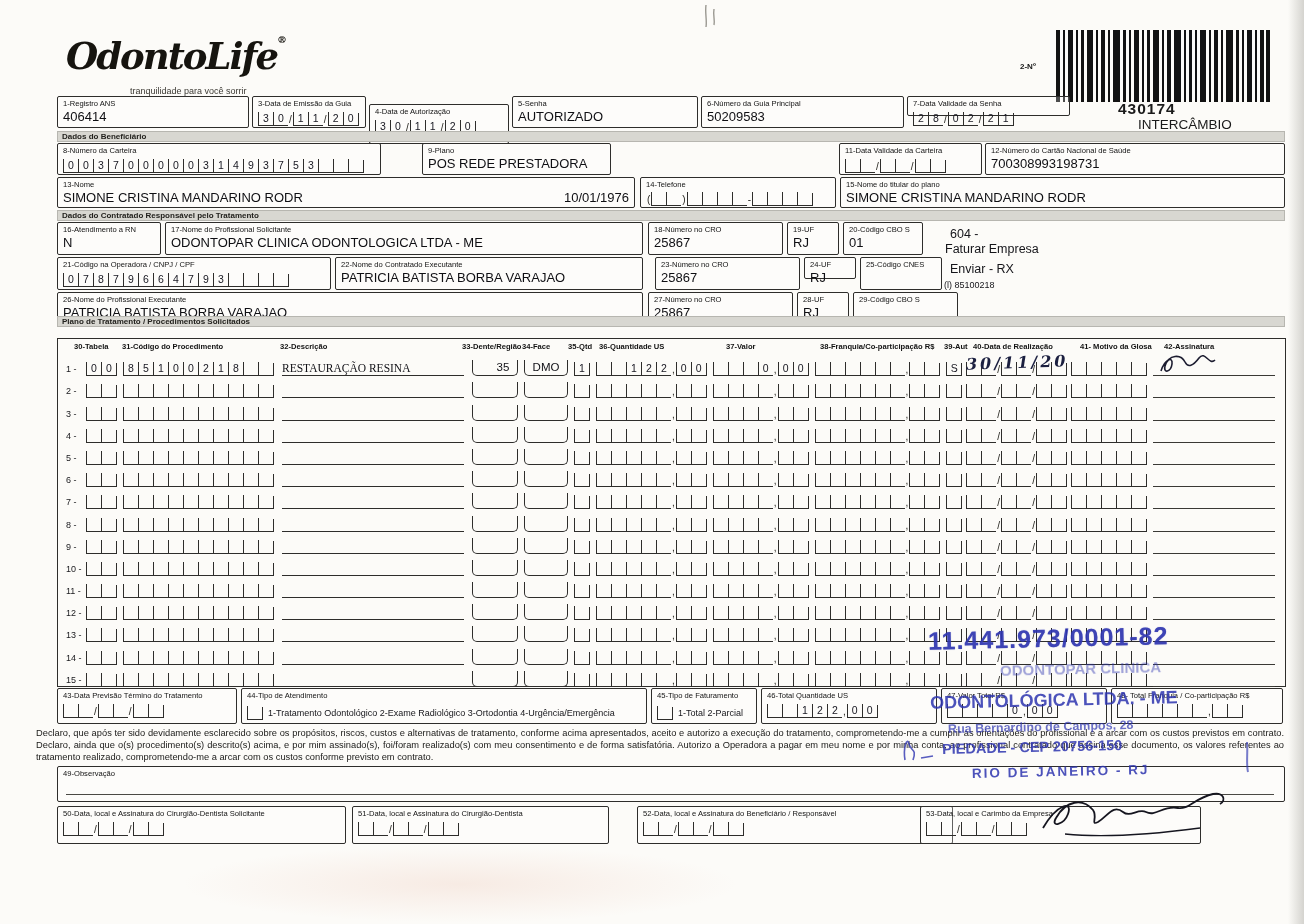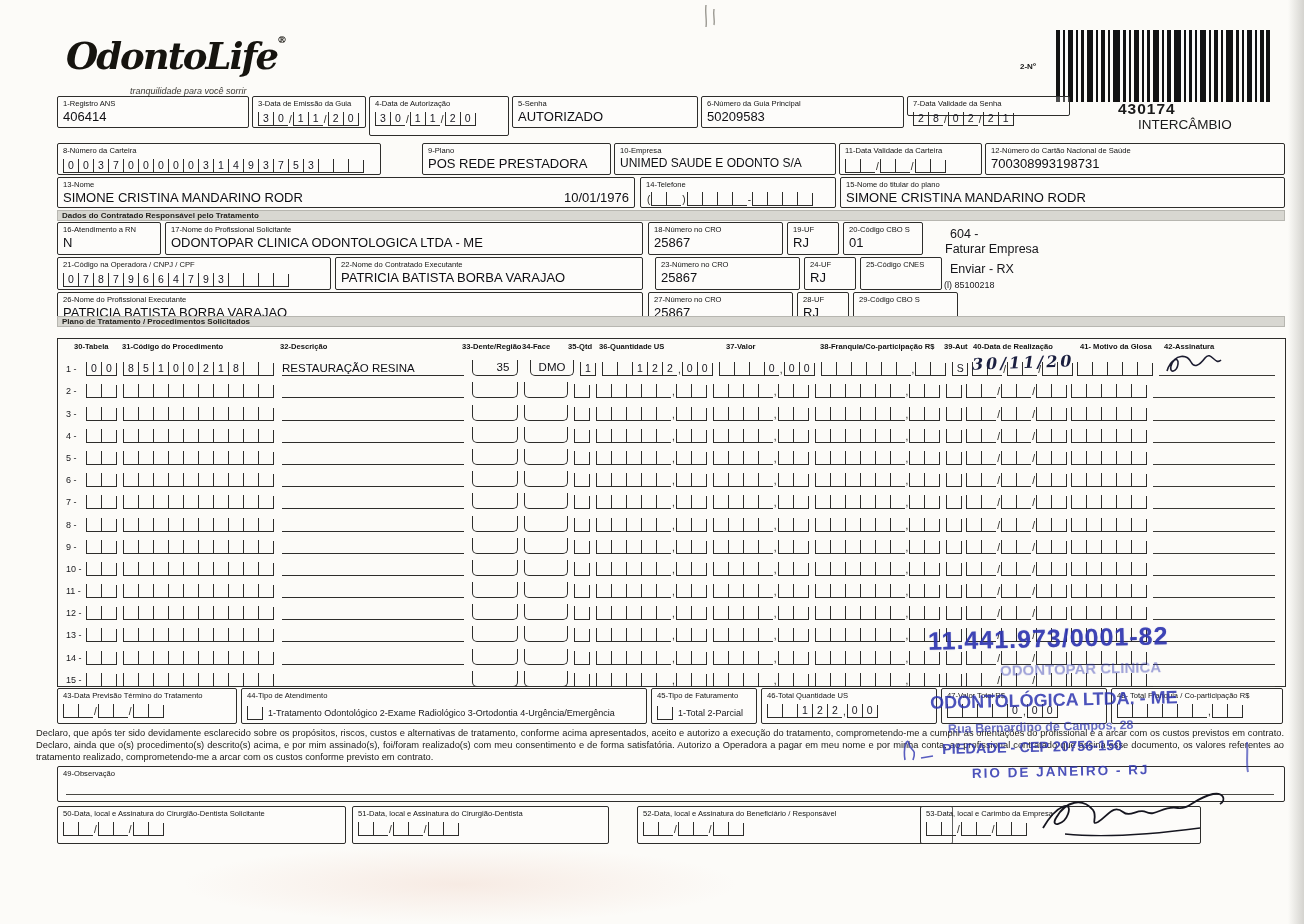--- a/index.html
+++ b/index.html
@@ -3,21 +3,21 @@
 <meta charset="utf-8">
 <style>
   html,body{margin:0;padding:0;}
   body{width:1304px;height:924px;background:#e9e8e4;font-family:"Liberation Sans",sans-serif;}
   #page{position:relative;width:1304px;height:924px;background:#fcfbf8;overflow:hidden;}
   .edge-r{position:absolute;right:0;top:0;width:16px;height:100%;background:linear-gradient(to right,rgba(0,0,0,0),rgba(110,108,100,.28));}
   .blob{position:absolute;left:180px;top:845px;width:560px;height:78px;background:radial-gradient(ellipse at center,rgba(232,186,166,.25),rgba(232,186,166,0) 70%);}
   
   .logo{position:absolute;left:66px;top:34px;font-family:"DejaVu Serif",serif;font-style:italic;font-weight:bold;font-size:37px;letter-spacing:-2px;color:#16140f;}
   .logo .reg{font-size:10px;vertical-align:26px;letter-spacing:0;}
-  .tagline{position:absolute;left:130px;top:86px;font-style:italic;font-size:9px;color:#3c3a34;}
+  .tagline{position:absolute;left:130px;top:86px;font-size:9px;color:#3c3a34;}
   .title{position:absolute;left:400px;top:50px;width:510px;text-align:center;font-size:18px;letter-spacing:.8px;color:#1d1d1d;}
   .bc-label{position:absolute;left:1020px;top:62px;font-size:8px;font-weight:bold;color:#161616;}
   .barcode{position:absolute;left:1056px;top:30px;}
   .bc-num{position:absolute;left:1118px;top:100px;font-size:15.5px;font-weight:bold;color:#1a1a1a;letter-spacing:1px;}
   .bc-sub{position:absolute;left:1138px;top:117px;font-size:13.5px;color:#1a1a1a;}
   
   .fbox{position:absolute;border:1.4px solid #2e2d2b;border-radius:2px;padding:2px 5px 1px;box-sizing:border-box;background:rgba(255,255,255,.25);}
   .flabel{font-size:7.6px;white-space:nowrap;color:#121212;}
   .fvalue{font-size:13px;margin-top:1px;color:#0f0f13;white-space:nowrap;}
   .fvalue.sm{font-size:12px;}
@@ -116,21 +116,21 @@
         <span class="cc">3</span>
         <span class="cc">0</span>
         <span class="sep">/</span>
         <span class="cc">1</span>
         <span class="cc">1</span>
         <span class="sep">/</span>
         <span class="cc">2</span>
         <span class="cc">0</span>
       </div>
   </div>
-  <div class="fbox" style="left:369px;top:96px;width:140px;height:40px">
+  <div class="fbox" style="left:369px;top:104px;width:140px;height:40px">
     <div class="flabel">4-Data de Autorização</div>
     <div class="comb">
         <span class="cc">3</span>
         <span class="cc">0</span>
         <span class="sep">/</span>
         <span class="cc">1</span>
         <span class="cc">1</span>
         <span class="sep">/</span>
         <span class="cc">2</span>
         <span class="cc">0</span>
@@ -151,20 +151,21 @@
         <span class="cc">8</span>
         <span class="sep">/</span>
         <span class="cc">0</span>
         <span class="cc">2</span>
         <span class="sep">/</span>
         <span class="cc">2</span>
         <span class="cc">1</span>
       </div>
   </div>
 
+  <div class="sbar" style="top:131px">Dados do Beneficiário</div>
 
   <div class="fbox" style="left:57px;top:143px;width:324px;height:32px">
     <div class="flabel">8-Número da Carteira</div>
     <div class="comb">
         <span class="cc">0</span>
         <span class="cc">0</span>
         <span class="cc">3</span>
         <span class="cc">7</span>
         <span class="cc">0</span>
         <span class="cc">0</span>
@@ -180,24 +181,20 @@
         <span class="cc">5</span>
         <span class="cc">3</span>
         <span class="cc">&nbsp;</span>
         <span class="cc">&nbsp;</span>
         <span class="cc">&nbsp;</span>
       </div>
   </div>
   <div class="fbox" style="left:422px;top:143px;width:189px;height:32px">
     <div class="flabel">9-Plano</div>
     <div class="fvalue">POS REDE PRESTADORA</div>
-  </div>
-  <div class="fbox" style="left:614px;top:143px;width:222px;height:32px">
-    <div class="flabel">10-Empresa</div>
-    <div class="fvalue sm">UNIMED SAUDE E ODONTO S/A</div>
   </div>
   <div class="fbox" style="left:839px;top:143px;width:143px;height:32px">
     <div class="flabel">11-Data Validade da Carteira</div>
     <div class="comb">
         <span class="cc">&nbsp;</span>
         <span class="cc">&nbsp;</span>
         <span class="sep">/</span>
         <span class="cc">&nbsp;</span>
         <span class="cc">&nbsp;</span>
         <span class="sep">/</span>
@@ -286,21 +283,21 @@
       </div>
   </div>
   <div class="fbox" style="left:335px;top:257px;width:308px;height:33px">
     <div class="flabel">22-Nome do Contratado Executante</div>
     <div class="fvalue">PATRICIA BATISTA BORBA VARAJAO</div>
   </div>
   <div class="fbox" style="left:655px;top:257px;width:145px;height:33px">
     <div class="flabel">23-Número no CRO</div>
     <div class="fvalue">25867</div>
   </div>
-  <div class="fbox" style="left:804px;top:257px;width:52px;height:33px">
+  <div class="fbox" style="left:804px;top:257px;width:52px;height:22px">
     <div class="flabel">24-UF</div>
     <div class="fvalue">RJ</div>
   </div>
   <div class="fbox" style="left:860px;top:257px;width:82px;height:33px">
     <div class="flabel">25-Código CNES</div>
     <div class="fvalue"></div>
   </div>
   <div class="free-note" style="left:950px;top:262px">Enviar - RX</div>
   <div class="free-note tiny" style="left:944px;top:280px">(l) 85100218</div>
 
@@ -349,22 +346,22 @@
             <span class="cc">5</span>
             <span class="cc">1</span>
             <span class="cc">0</span>
             <span class="cc">0</span>
             <span class="cc">2</span>
             <span class="cc">1</span>
             <span class="cc">8</span>
             <span class="cc">&nbsp;</span>
             <span class="cc">&nbsp;</span>
           </span>
-          <span class="desc" style="margin-right: 8px;">RESTAURAÇÃO RESINA</span>
-          <span class="obox" style="width: 46px; margin-right: 12px; padding-left: 16px;">35</span>
+          <span class="desc" style="margin-right: 8px; font-family: Liberation Serif, serif;">RESTAURAÇÃO RESINA</span>
+          <span class="obox" style="width: 46px; margin-right: 6px; padding-left: 16px;">35</span>
           <span class="obox" style="width: 44px; margin-right: 6px;">DMO</span>
           <span class="comb" style="margin-right: 6px;">
             <span class="cc">1</span>
           </span>
           <span class="comb" style="margin-right: 6px;">
             <span class="cc">&nbsp;</span>
             <span class="cc">&nbsp;</span>
             <span class="cc">1</span>
             <span class="cc">2</span>
             <span class="cc">2</span>

